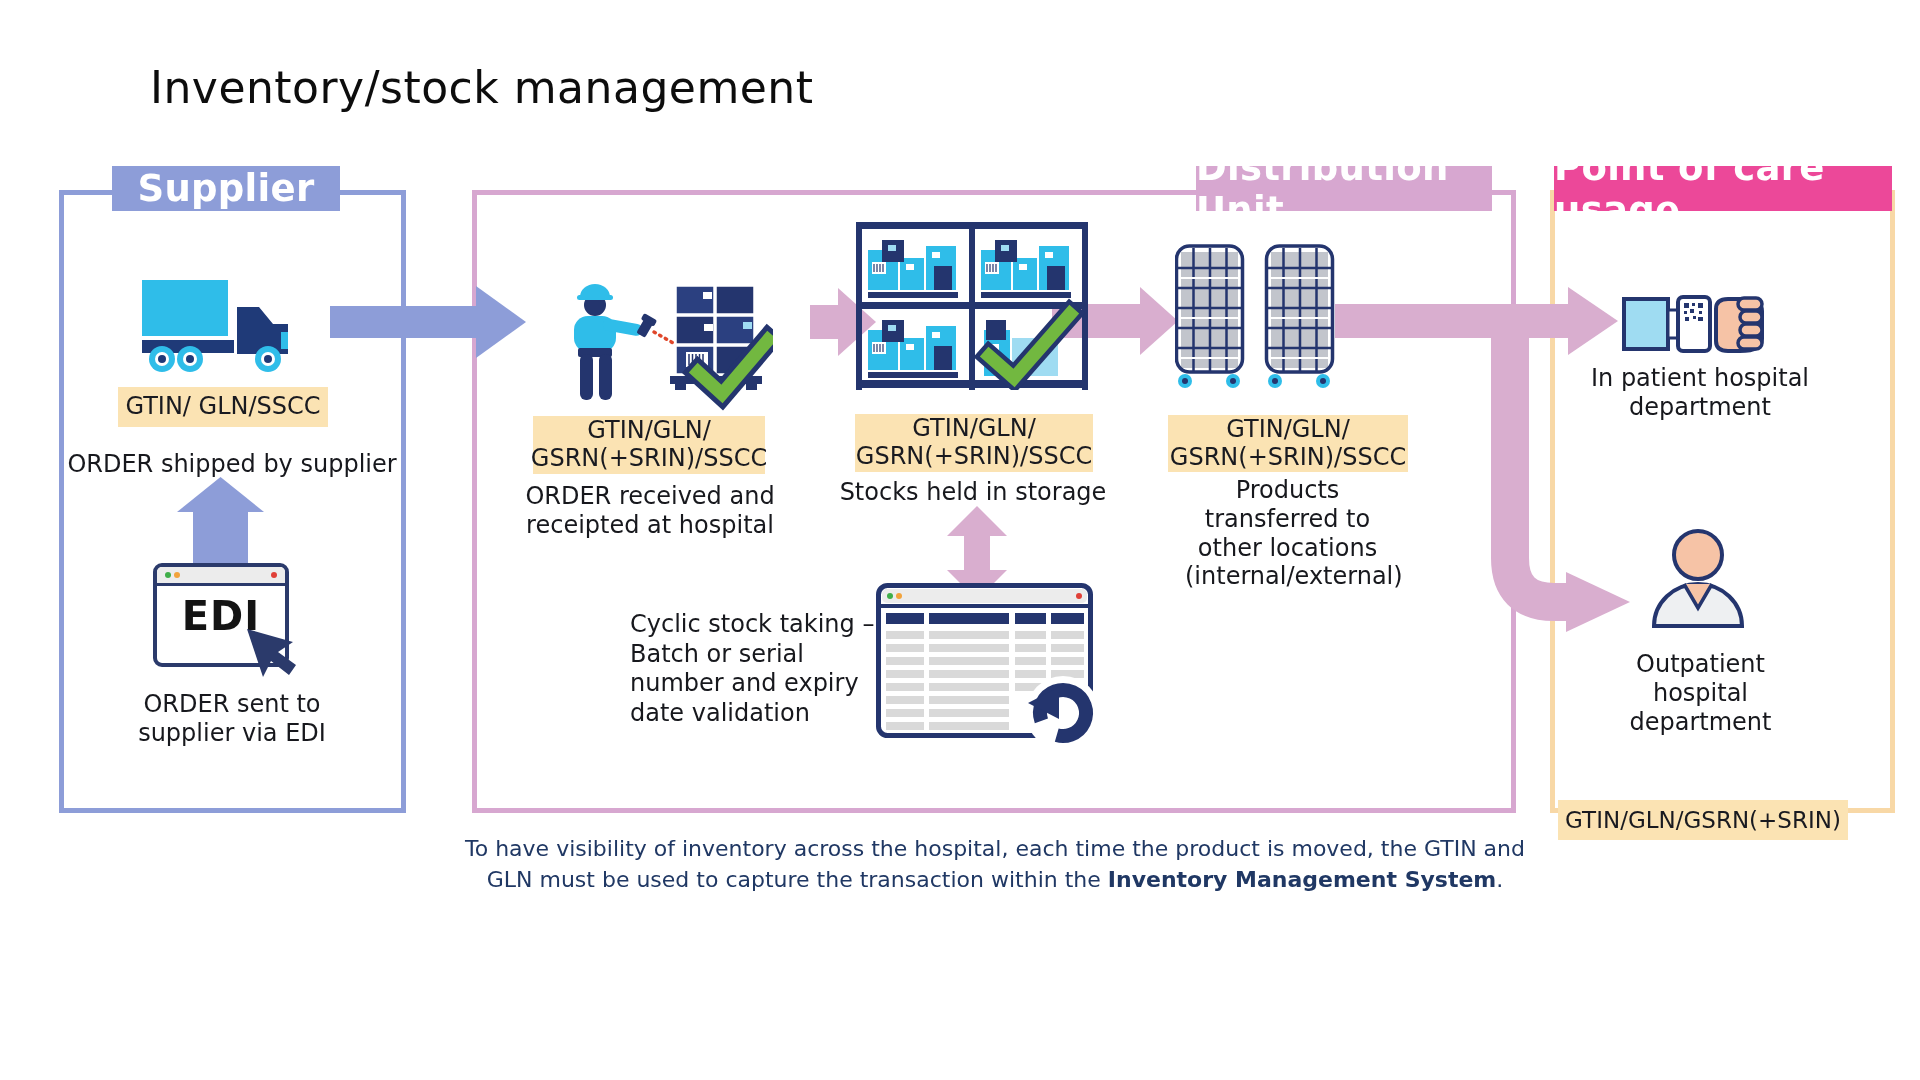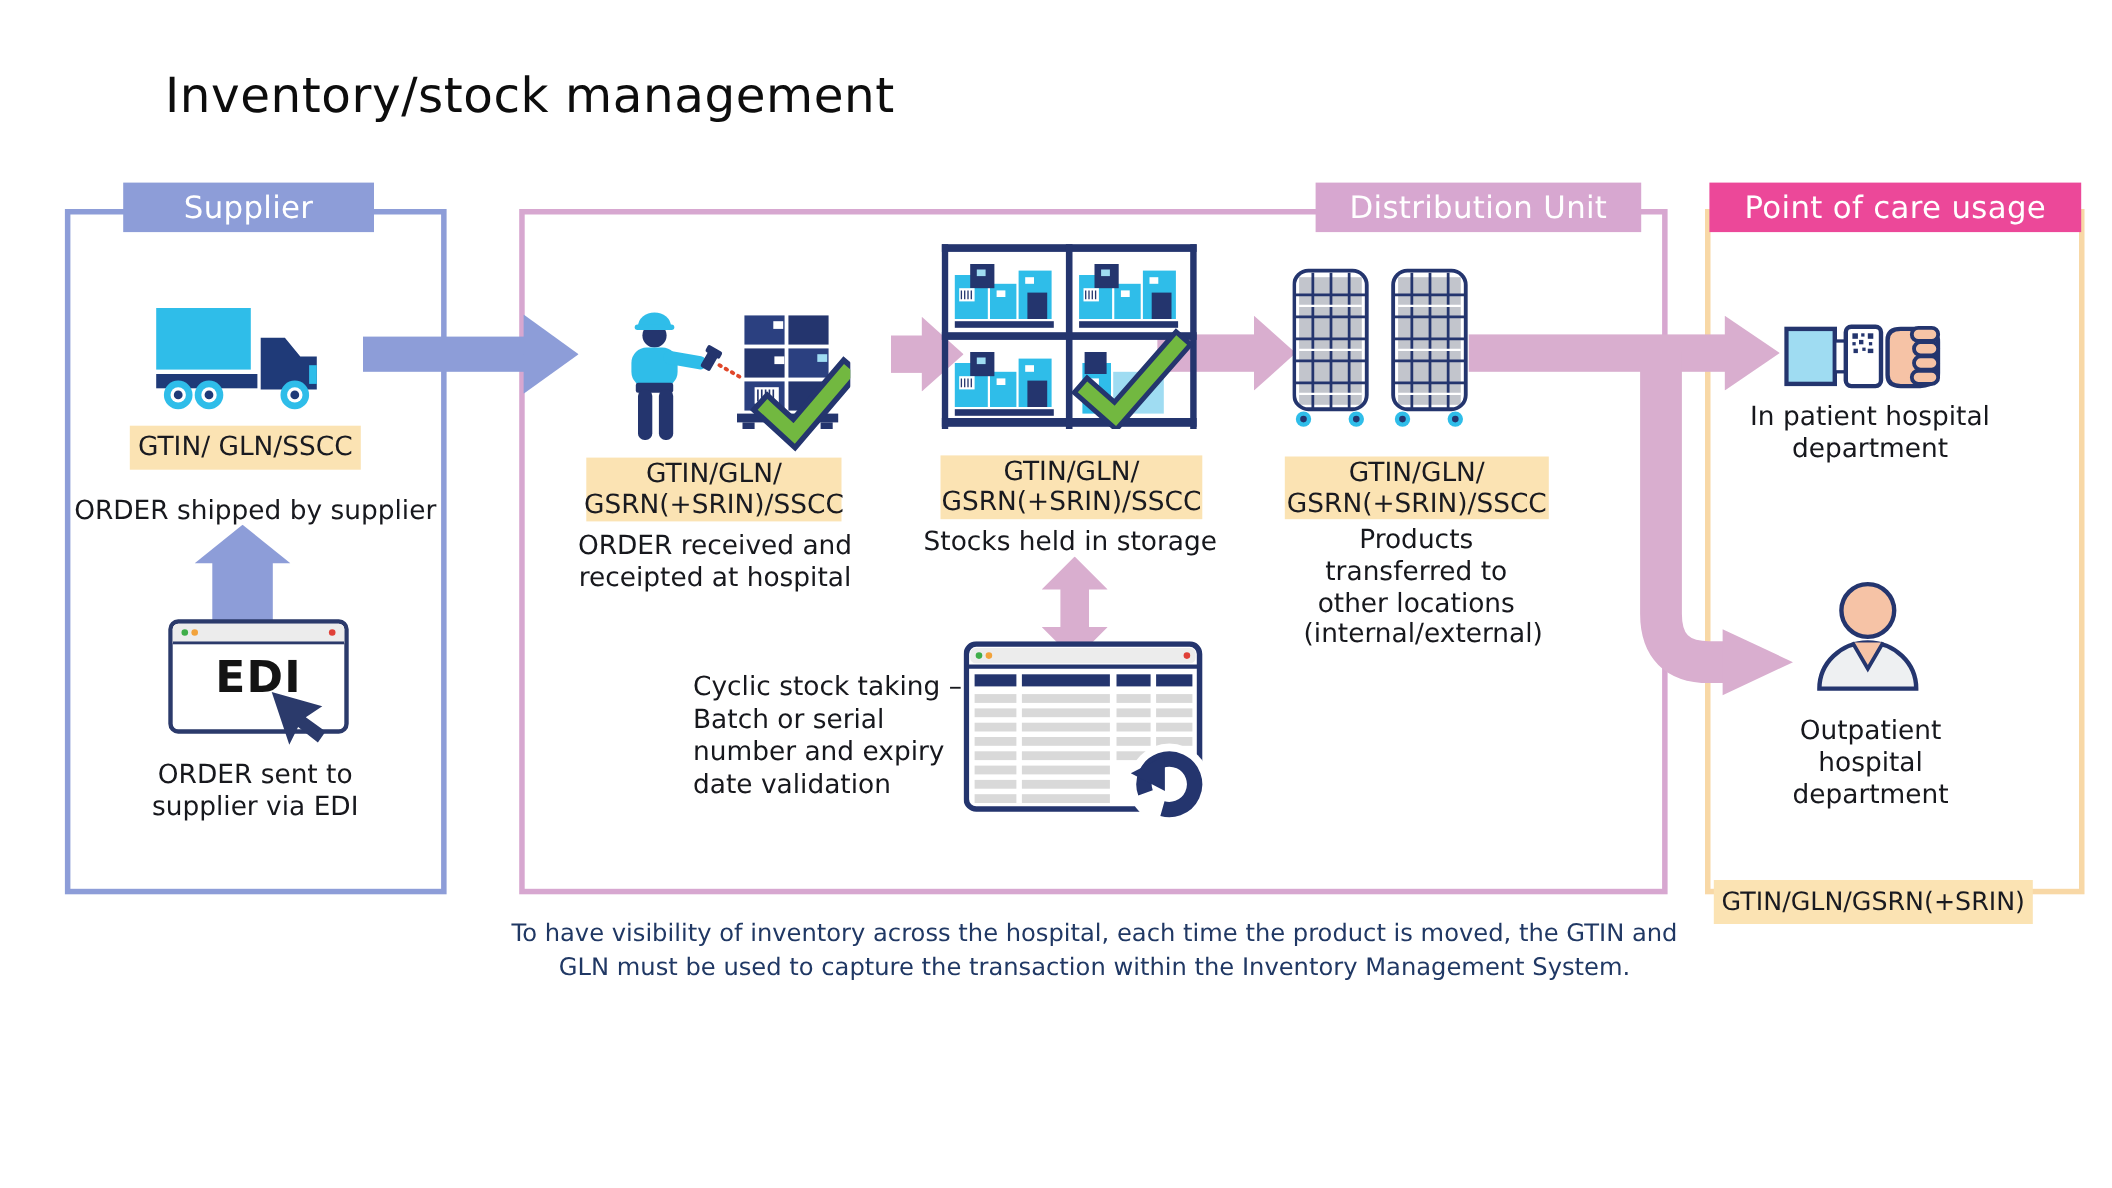--- a/index.html
+++ b/index.html
@@ -2,37 +2,37 @@
 <html><head>
 <meta charset="utf-8">
 <style>
   html,body{margin:0;padding:0;background:#ffffff;}
   .canvas{position:relative;width:1920px;height:1080px;background:#ffffff;overflow:hidden;
           font-family:"DejaVu Sans","Liberation Sans",sans-serif;color:#15161c;}
   .abs{position:absolute;}
   .title{font-size:44px;color:#0d0d0d;letter-spacing:0.5px;text-align:center;}
   .section-box{position:absolute;box-sizing:border-box;border-style:solid;border-width:5px;background:transparent;z-index:1;}
   .chip{position:absolute;display:flex;align-items:center;justify-content:center;color:#ffffff;
-        font-weight:normal;font-size:28px;z-index:4;letter-spacing:0.3px;}
+        font-weight:bold;font-size:37px;z-index:4;letter-spacing:0.3px;}
   .tag{position:absolute;background:#fbe3b3;color:#191a20;font-size:24px;display:flex;align-items:center;
        justify-content:center;text-align:center;line-height:1.16;z-index:4;}
   .caption{position:absolute;color:#17181d;font-size:24px;text-align:center;line-height:1.2;z-index:4;}
   .preline{white-space:pre-line;}
   .arrow{position:absolute;z-index:2;}
   .icon{position:absolute;z-index:3;}
-  .edi-window{position:absolute;box-sizing:border-box;width:164px;height:104px;background:#ffffff;
+  .edi-window{position:absolute;box-sizing:border-box;width:136px;height:104px;background:#ffffff;
               border:4px solid #2b3a6b;border-radius:9px;z-index:3;}
   .edi-bar{position:absolute;left:0;top:0;right:0;height:16px;background:#ececec;
            border-bottom:3px solid #2b3a6b;border-radius:5px 5px 0 0;}
   .dot{position:absolute;top:5px;width:6px;height:6px;border-radius:50%;}
   .edi-text{position:absolute;left:0;right:0;top:26px;text-align:center;font-size:40px;font-weight:bold;
             color:#141414;letter-spacing:1px;}
   .note{position:absolute;left:440px;top:834px;width:1110px;text-align:center;font-size:22px;
         line-height:1.4;color:#203864;z-index:4;}
-  .note b{font-weight:normal;}
+  .note b{font-weight:bold;}
 </style>
 </head>
 <body>
 
 <div class="canvas">
 
   <div class="abs title" style="left:150px;top:62px;">Inventory/stock management</div>
 
   <div class="section-box" style="left:59px;top:190px;width:347px;height:623px;border-color:#8d9dd8;"></div>
   <div class="section-box" style="left:472px;top:190px;width:1044px;height:623px;border-color:#d7a7d0;"></div>

